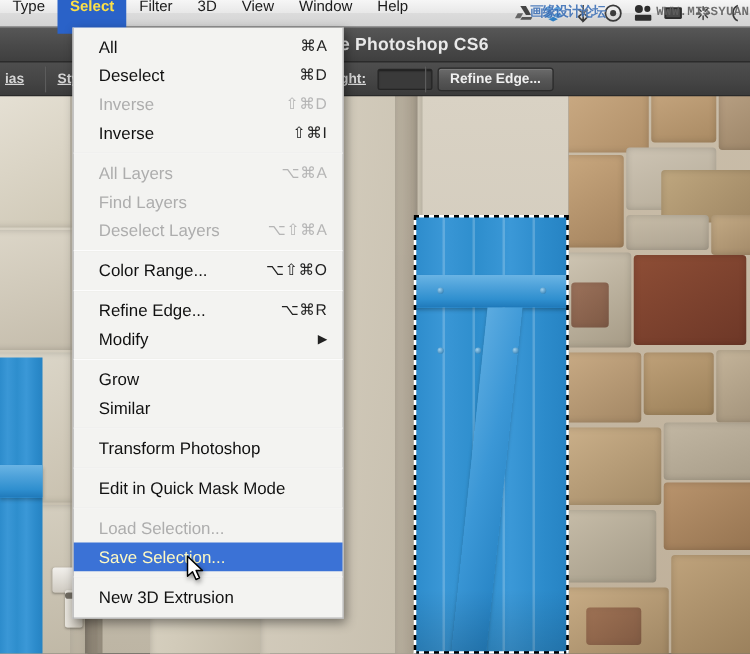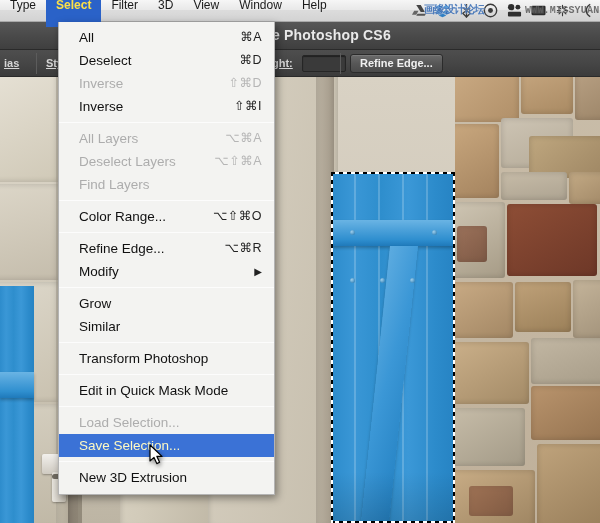--- a/index.html
+++ b/index.html
@@ -456,26 +456,26 @@
       <span class="key">⇧⌘I</span>
     </div>
 
     <div class="msep"></div>
 
     <div class="mrow disabled">
       <span class="lbl">All Layers</span>
       <span class="key">⌥⌘A</span>
     </div>
     <div class="mrow disabled">
+      <span class="lbl">Find Layers</span>
+      <span class="key"></span>
+    </div>
+    <div class="mrow disabled">
       <span class="lbl">Deselect Layers</span>
       <span class="key">⌥⇧⌘A</span>
-    </div>
-    <div class="mrow disabled">
-      <span class="lbl">Find Layers</span>
-      <span class="key"></span>
     </div>
 
     <div class="msep"></div>
 
     <div class="mrow">
       <span class="lbl">Color Range...</span>
       <span class="key">⌥⇧⌘O</span>
     </div>
 
     <div class="msep"></div>

